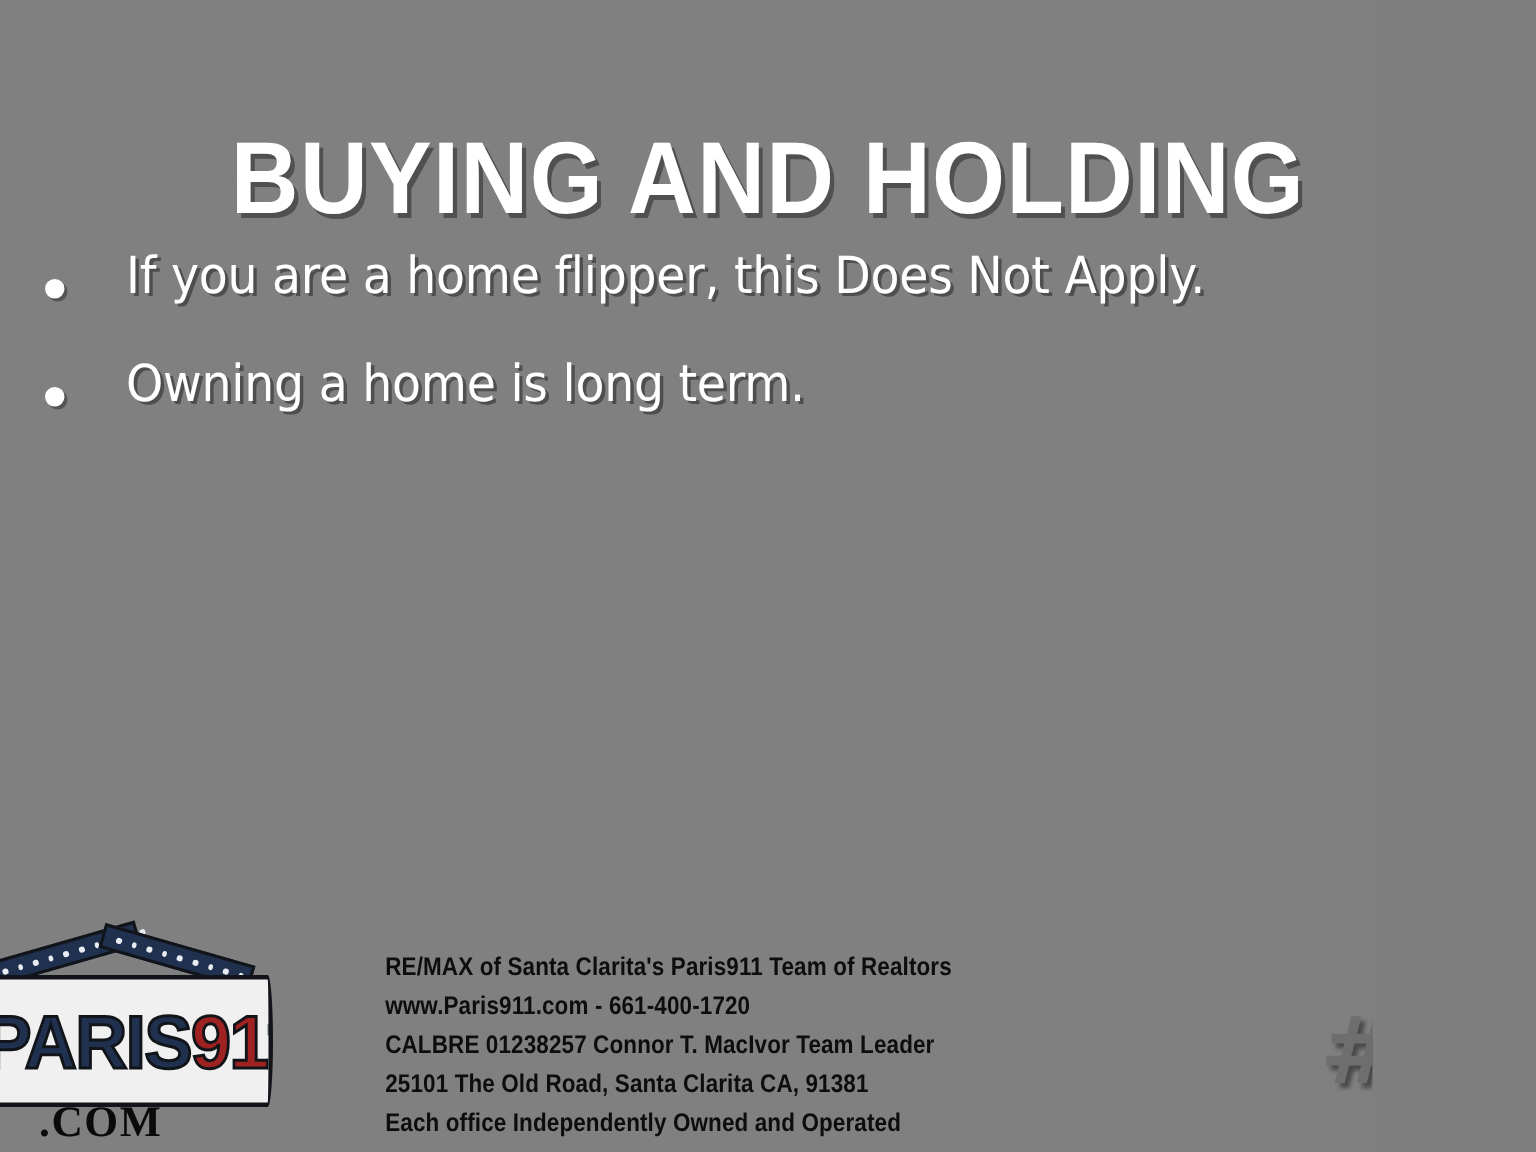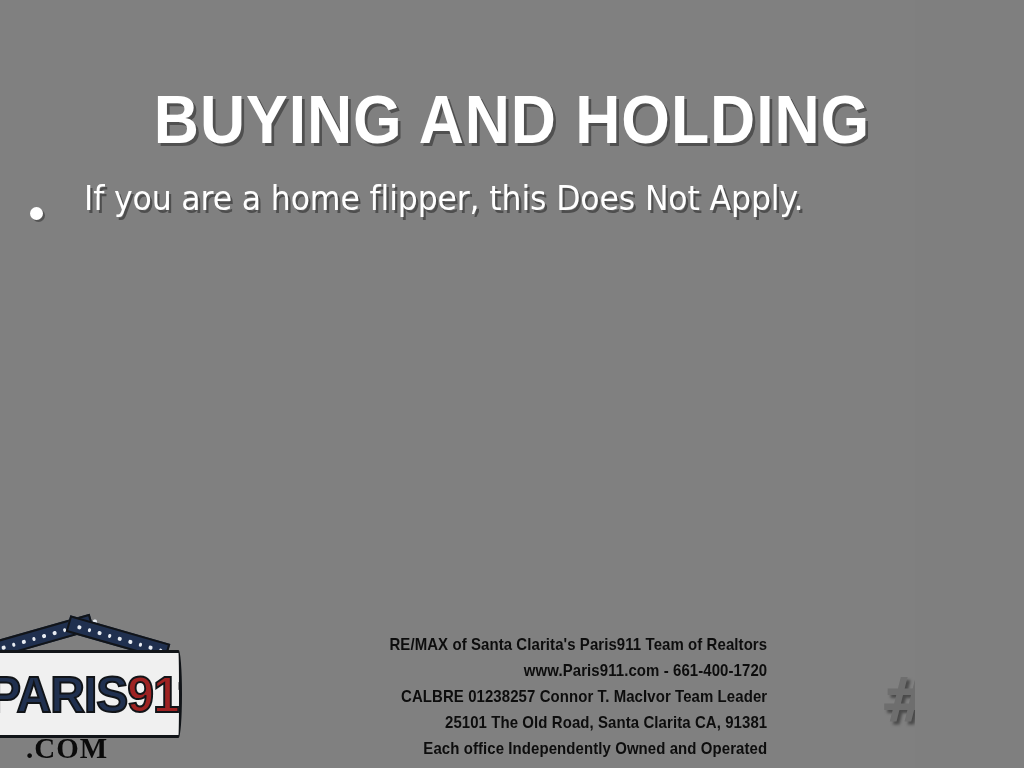--- a/index.html
+++ b/index.html
@@ -40,21 +40,21 @@
   #bullets {
     position: absolute;
     left: 14px;
     top: 148px;
     width: 990px;
   }
   .bullet-row {
     position: relative;
     height: 72px;
     display: flex;
-    align-items: flex-end;
+    align-items: center;
   }
   .bullet-dot {
     flex: 0 0 auto;
     width: 13px;
     height: 13px;
     border-radius: 50%;
     background: #ffffff;
     margin-top: 16px;
     margin-left: 16px;
     box-shadow: 2px 2px 0 rgba(40,40,40,0.5);
@@ -73,21 +73,21 @@
     white-space: nowrap;
     text-shadow: 2.5px 2.5px 0 rgba(45,45,45,0.6);
   }
 
   
   #footer {
     position: absolute;
     left: 222px;
     top: 632px;
     width: 580px;
-    text-align: right;
+    text-align: left;
   }
   #footer .fline {
     color: #0d0d0d;
     font-family: "Liberation Sans Narrow", "Liberation Sans", sans-serif;
     font-weight: 700;
     font-size: 17px;
     line-height: 26px;
     letter-spacing: 0.1px;
     transform: scaleX(0.88);
     white-space: nowrap;
@@ -263,20 +263,24 @@
 
   <div id="bullets">
 
     <div class="bullet-row">
       <span class="bullet-dot"></span>
       <span class="bullet-text">If you are a home flipper, this Does Not Apply.</span>
     </div>
 
 
 
+    <div class="bullet-row">
+      <span class="bullet-dot"></span>
+      <span class="bullet-text">Owning a home is long term.</span>
+    </div>
 
 
   </div>
 
   <div id="footer">
     <div class="fline">RE/MAX of Santa Clarita's Paris911 Team of Realtors</div>
     <div class="fline">www.Paris911.com - 661-400-1720</div>
     <div class="fline">CALBRE 01238257 Connor T. MacIvor Team Leader</div>
     <div class="fline">25101 The Old Road, Santa Clarita CA, 91381</div>
     <div class="fline">Each office Independently Owned and Operated</div>

